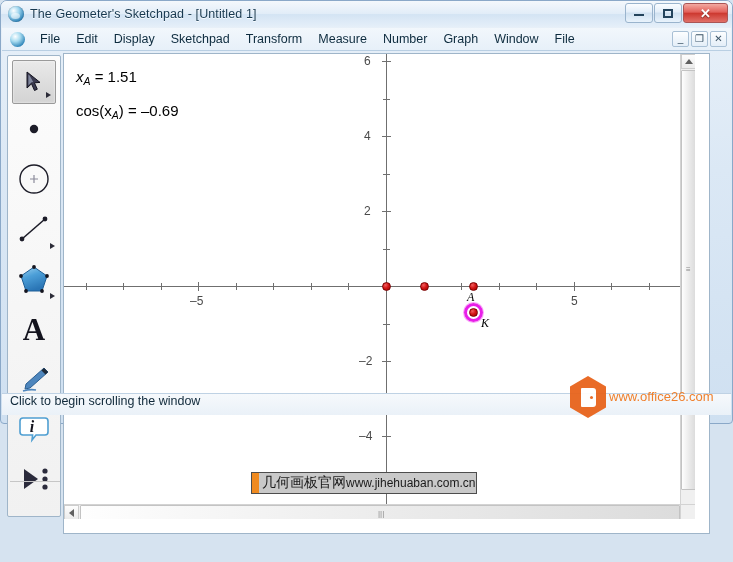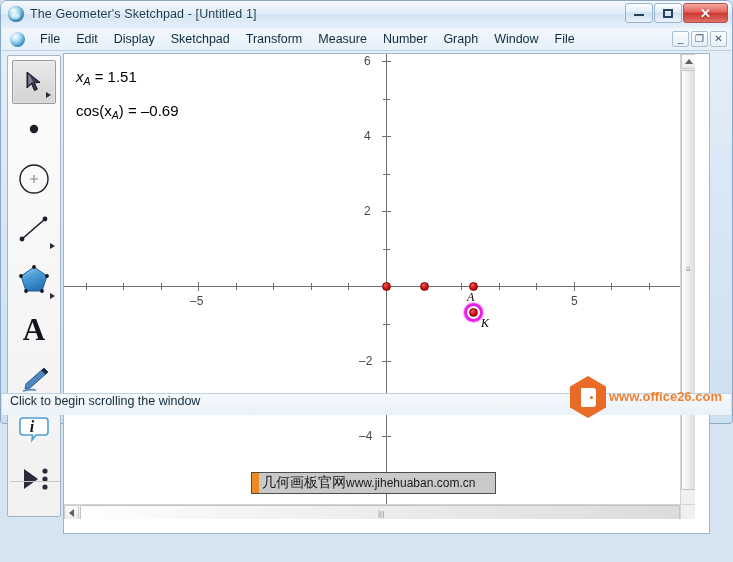--- a/index.html
+++ b/index.html
@@ -176,21 +176,21 @@
     font-family: "Liberation Serif", serif; color: #000;
   }
 
   
   #canvas-watermark {
     position: absolute; left: 187px; top: 418px;
     height: 22px;
     background: #c9c9c9;
     border: 1px solid #4d4d4d;
     display: flex; align-items: center;
-    padding-right: 20px;
+    padding-right: 1px;
   }
   #canvas-watermark .bar { width: 7px; height: 20px; background: #ef8a20; margin-right: 3px; flex:none;}
   #canvas-watermark .wm-cn {
     font-family: "DejaVu Sans", sans-serif; font-size: 14px; color: #1a1a1a;
   }
   #canvas-watermark .wm-url {
     font-family: "Liberation Sans", sans-serif; font-size: 12px; color: #1a1a1a;
   }
 
   
@@ -254,21 +254,21 @@
     position: relative;
   }
   #office-hex .door::after{
     content:""; position:absolute; right:3px; top:8px; width:3px;height:3px;
     background:#e8641c; border-radius:50%;
   }
   #office-words { margin-left: 3px; line-height: 1.05; }
   .ow-line1 { font-size: 21px; font-weight: bold; white-space: nowrap; letter-spacing:-.5px;}
   .ow-line1 .blue { color: #2877c8; }
   .ow-line1 .orange { color: #ef7a22; font-family:"DejaVu Sans", sans-serif; font-size:19px;}
-  .ow-line2 { font-size: 13px; font-weight: bold; color: #ef7a22; white-space: nowrap; }
+  .ow-line2 { font-size: 13px; font-weight: normal; color: #ef7a22; white-space: nowrap; }
 </style>
 </head>
 <body>
 
 <div id="app-window">
 
   <div id="title-bar">
     <div id="title-icon"></div>
     <div id="title-text">The Geometer's Sketchpad - [Untitled 1]</div>
     <div class="win-btns">

